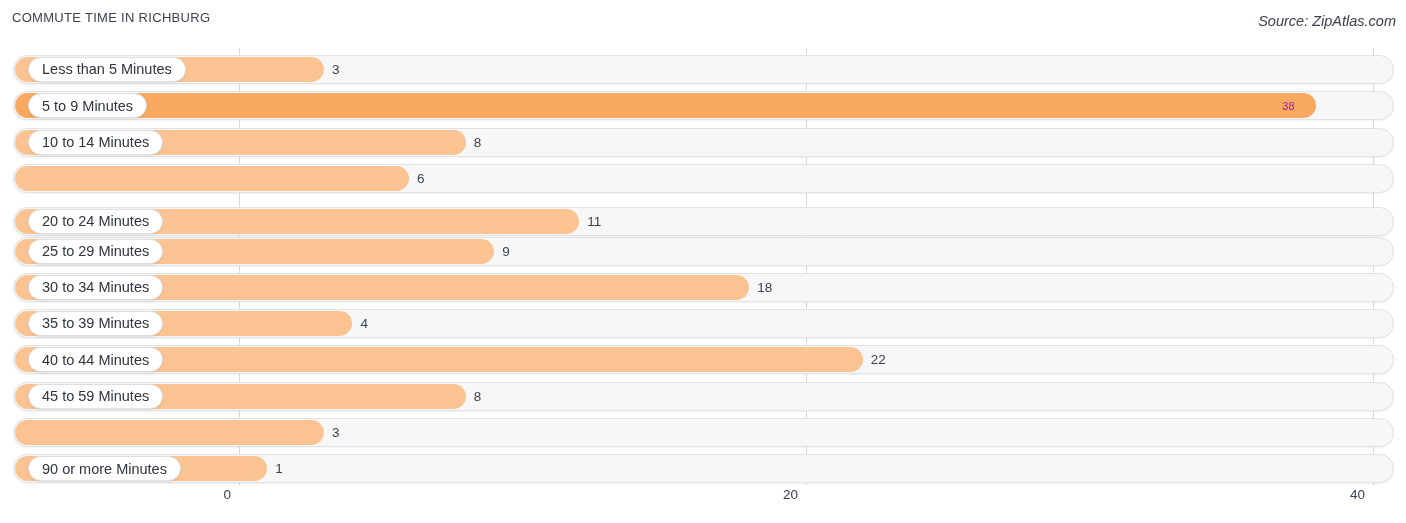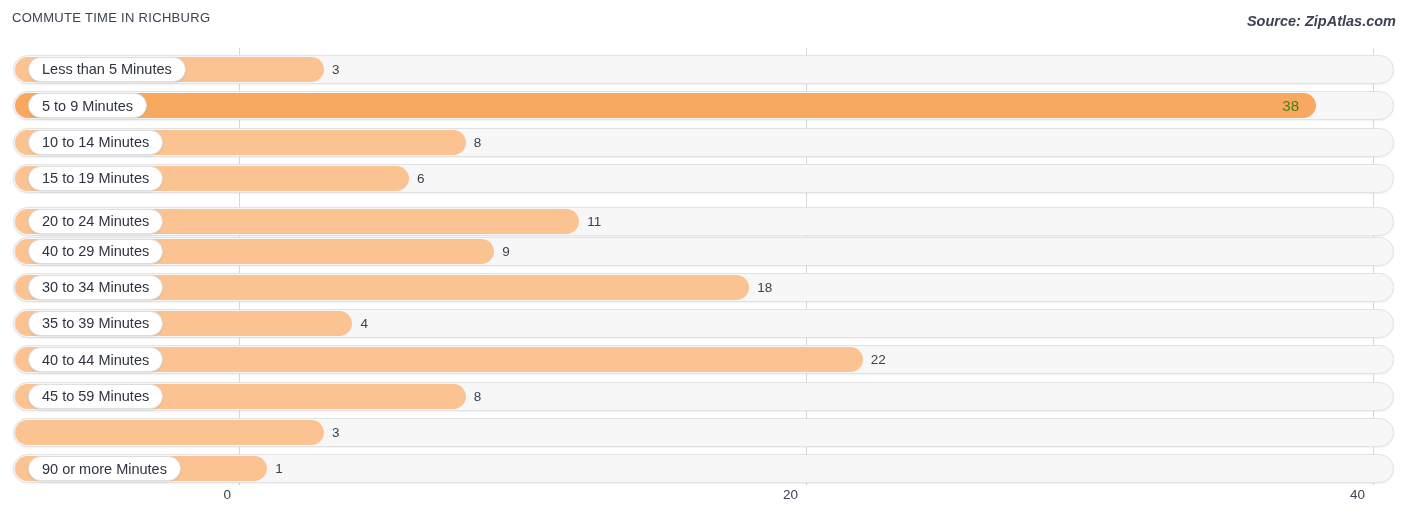--- a/index.html
+++ b/index.html
@@ -39,21 +39,21 @@
     white-space: nowrap;
   }
   .chart-source {
     position: absolute;
     right: 10px;
     top: 13px;
     font-size: 14.5px;
     font-style: italic;
     color: #3c4250;
     white-space: nowrap;
-    font-weight: 700;
+    font-weight: 400;
   }
   
   .plot {
     position: absolute;
     left: 0;
     top: 48px;
     width: 1406px;
     height: 437px;
   }
   .gridlines {
@@ -137,22 +137,22 @@
     font-size: 13.5px;
     color: #3c4250;
     white-space: nowrap;
   }
   .value-in {
     position: absolute;
     top: 0;
     height: 29px;
     display: flex;
     align-items: center;
-    font-size: 15px;
-    color: #4d7c0f;
+    font-size: 11px;
+    color: #a21caf;
     white-space: nowrap;
   }
   
   .axis {
     position: absolute;
     left: 0;
     top: 485px;
     width: 1406px;
     height: 38px;
   }
@@ -202,38 +202,35 @@
           <div class="track"></div>
           <div class="bar" style="width: 450.8px;"></div>
           <div class="label-pill">
             <span>10 to 14 Minutes</span>
           </div>
           <div class="value-out" style="left: 460.8px;">8</div>
         </div>
         <div class="row" style="top: 115.9px;">
           <div class="track"></div>
           <div class="bar" style="width: 394.1px;"></div>
-          <div class="label-pill">
-            <span>15 to 19 Minutes</span>
-          </div>
           <div class="value-out" style="left: 404.1px;">6</div>
         </div>
         <div class="row" style="top: 152.2px; margin-top: 7px;">
           <div class="track"></div>
           <div class="bar" style="width: 564.2px;"></div>
           <div class="label-pill">
             <span>20 to 24 Minutes</span>
           </div>
           <div class="value-out" style="left: 574.2px;">11</div>
         </div>
         <div class="row" style="top: 188.5px;">
           <div class="track"></div>
           <div class="bar" style="width: 479.15px;"></div>
           <div class="label-pill">
-            <span>40 to 29 Minutes</span>
+            <span>25 to 29 Minutes</span>
           </div>
           <div class="value-out" style="left: 489.15px;">9</div>
         </div>
         <div class="row" style="top: 224.8px;">
           <div class="track"></div>
           <div class="bar" style="width: 734.3px;"></div>
           <div class="label-pill">
             <span>30 to 34 Minutes</span>
           </div>
           <div class="value-out" style="left: 744.3px;">18</div>

